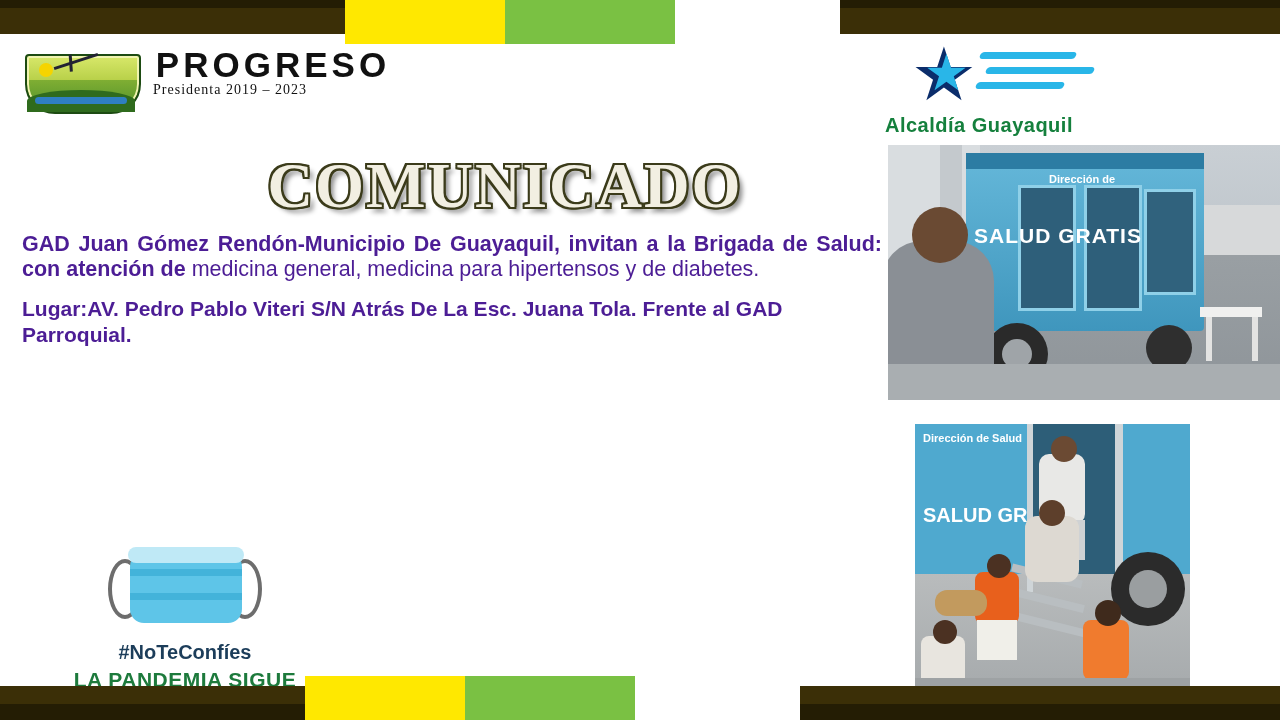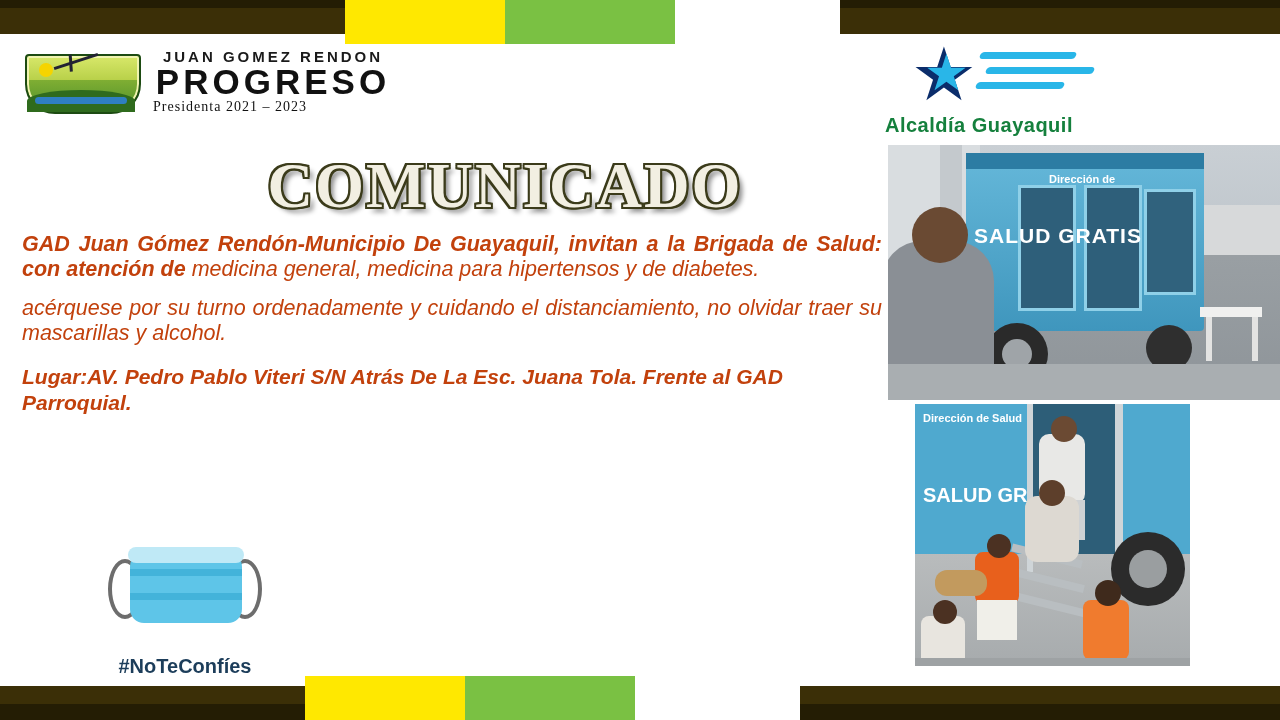--- a/index.html
+++ b/index.html
@@ -61,95 +61,94 @@
     position:absolute;left:225px;top:150px;width:560px;text-align:center;
     font-family:"Liberation Serif",serif;font-weight:bold;font-size:63px;letter-spacing:2px;
     color:#f2efe2;
     text-shadow:
       -2px -2px 0 #3b3b1a, 2px -2px 0 #3b3b1a, -2px 2px 0 #3b3b1a, 2px 2px 0 #3b3b1a,
       0 -2px 0 #3b3b1a, 0 2px 0 #3b3b1a, -2px 0 0 #3b3b1a, 2px 0 0 #3b3b1a,
       5px 5px 5px rgba(0,0,0,.45);
   }
 
   
-  .body-wrap{position:absolute;left:22px;top:232px;width:860px;color:#c2410c;font-style:italic;}
+  .body-wrap{position:absolute;left:22px;top:232px;width:860px;color:#4c1d95;}
   .p1{font-size:21.5px;line-height:25px;text-align:justify;margin:0 0 14px 0;}
   .p1 b{font-weight:bold;}
   .p2{font-size:21.5px;line-height:25px;text-align:justify;margin:0 0 18px 0;}
   .line-lbl{font-weight:bold;font-size:21px;}
   .row{margin:0 0 16px 0;font-size:21px;line-height:26px;}
   .row b{font-weight:bold;}
   .row.lugar{font-weight:bold;}
 
   
   .mask-box{position:absolute;left:70px;top:545px;width:230px;text-align:center;}
   .mask{position:relative;width:150px;height:86px;margin:0 auto;}
   .mask-body{position:absolute;left:20px;top:8px;width:112px;height:70px;background:#5ec5e8;border-radius:14px;}
   .mask-body:before{content:"";position:absolute;left:0;top:16px;width:112px;height:7px;background:#43b3da;}
   .mask-body:after{content:"";position:absolute;left:0;top:40px;width:112px;height:7px;background:#43b3da;}
   .mask-top{position:absolute;left:18px;top:2px;width:116px;height:16px;background:#bfe9f6;border-radius:10px;}
   .ear{position:absolute;top:14px;width:26px;height:52px;border:4px solid #6d6d6d;border-radius:50%;}
   .ear-l{left:-2px;}
   .ear-r{right:-2px;}
-  .hashtag{font-size:20px;font-weight:bold;color:#1c3d5a;margin-top:24px;}
+  .hashtag{font-size:20px;font-weight:bold;color:#1c3d5a;margin-top:10px;}
   .pandemia{font-size:21px;font-weight:bold;color:#1d7a3c;margin-top:4px;letter-spacing:.5px;}
 
   
   .photo{position:absolute;overflow:hidden;}
   .photo1{left:888px;top:145px;width:392px;height:255px;}
-  .photo2{left:915px;top:404px;width:275px;height:262px;}
+  .photo2{left:915px;top:424px;width:275px;height:262px;}
   .truck{position:absolute;background:#4fa9cf;}
   .cap{position:absolute;font-weight:bold;color:#ffffff;}
 </style>
 </head>
 <body>
 
 <div class="bar bar-top"></div>
 <div class="bar bar-top2"></div>
 <div class="ribbon rb-yellow top-yellow"></div>
 <div class="ribbon rb-green top-green"></div>
 <div class="ribbon rb-white top-white"></div>
 
 <div class="gad-logo">
   <div class="gad-shield">
     <div class="sun"></div>
       <div class="hill"></div>
       <div class="river"></div>
       <div class="plane"></div>
   </div>
-  <div class="gad-l1">JUAN GOMEZ RENDON</div>
   <div class="gad-l2">PROGRESO</div>
-  <div class="gad-l5">Presidenta 2021 – 2023</div>
+  <div class="gad-l5">Presidenta 2019 – 2023</div>
 </div>
 
 <div class="alcaldia">
   <div class="alc-star">★</div>
   <div class="alc-star2">★</div>
   <div class="alc-sw" style="left:100px;top:10px;width:96px;"></div>
   <div class="alc-sw" style="left:106px;top:25px;width:108px;"></div>
   <div class="alc-sw" style="left:96px;top:40px;width:88px;"></div>
   <div class="alc-text">Alcaldía Guayaquil</div>
 </div>
 
 <div class="comunicado">COMUNICADO</div>
 
 <div class="body-wrap">
   <p class="p1"><b>GAD Juan Gómez Rendón-Municipio De Guayaquil, invitan a la Brigada de Salud:  con atención de</b><span> medicina general, medicina para hipertensos y de diabetes.</span></p>
-  <p class="p2">acérquese por su turno ordenadamente y cuidando el distanciamiento, no olvidar traer su mascarillas y alcohol.</p>
   <p class="row lugar"><b class="line-lbl">Lugar:</b><span>AV. Pedro Pablo Viteri S/N Atrás De La Esc. Juana Tola. Frente al GAD Parroquial.</span></p>
 </div>
 
 <div class="mask-box">
   <div class="mask">
     <div class="ear ear-l"></div>
     <div class="ear ear-r"></div>
     <div class="mask-body"></div>
     <div class="mask-top"></div>
   </div>
   <div class="hashtag">#NoTeConfíes</div>
+  <div class="pandemia">LA PANDEMIA SIGUE</div>
 </div>
 
 <div class="photo photo1">
   <div style="position:absolute;inset:0;background:linear-gradient(#c9cfd4 0%,#bfc6cc 38%,#9aa0a4 39%,#8e9499 100%);"></div>
 
   <div style="position:absolute;left:0;top:0;width:92px;height:170px;background:#d9dde0;"></div>
   <div style="position:absolute;left:52px;top:0;width:22px;height:255px;background:#c4c9cd;"></div>
 
   <div class="truck" style="left:78px;top:18px;width:238px;height:168px;background:linear-gradient(#63b6d8,#3f96bd);border-radius:4px;"></div>
 

